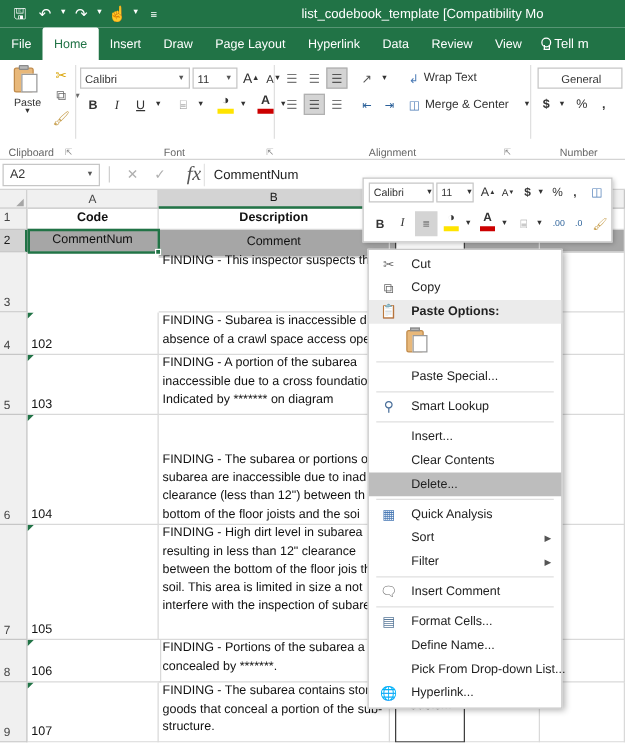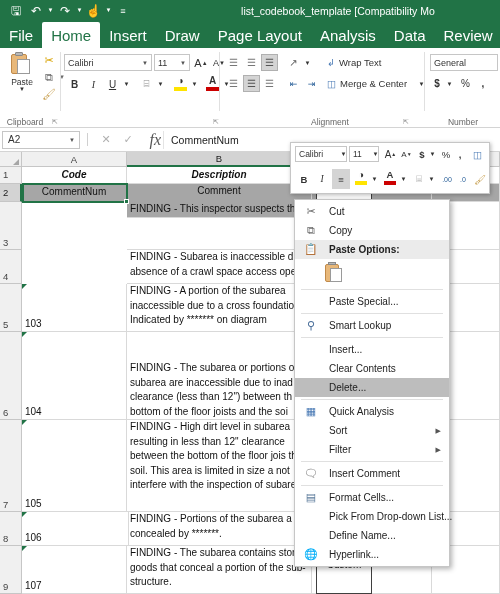--- a/index.html
+++ b/index.html
@@ -32,21 +32,21 @@
   }
 
   
   .tabstrip {
     position: absolute; top: 22px; left: 0; width: 500px; height: 26px;
     background: #217346;
     display: flex; align-items: stretch;
   }
   .tab {
     display: flex; align-items: center; justify-content: center;
-    padding: 0 9px; font-size: 15px; color: #ffffff; white-space: nowrap;
+    padding: 0 9px; font-size: 10px; color: #ffffff; white-space: nowrap;
   }
   .tab.active { background: #ffffff; color: #217346; border-radius: 2px 2px 0 0; }
   .tellme { display: flex; align-items: center; gap: 3px; padding: 0 6px; font-size: 10.5px; color: #fff; }
   .bulb {
     width: 8px; height: 11px; position: relative;
   }
   .bulb:before {
     content:""; position:absolute; top:0; left:1px; width:6px; height:6px;
     border:1px solid #fff; border-radius:50%;
   }
@@ -106,21 +106,21 @@
   .fbox .cv { font-size: 6px; color: #555; position:absolute; right:3px; }
   .fbtn {
     position: absolute; display: flex; align-items: center; justify-content: center;
     font-size: 10px; color: #333;
   }
   .fbtn.sel { background: #d4d4d4; border: 1px solid #b0b0b0; }
 
   
   .numbox {
     position: absolute; border: 1px solid #c6c6c6; background: #fff;
-    font-size: 9px; color: #333; display: flex; align-items: center; padding-left: 3px;
+    font-size: 9px; color: #333; display: flex; align-items: center; padding-left: 18px;
   }
 
   
   .fbar {
     position: absolute; top: 128px; left: 0; width: 500px; height: 24px;
     background: #ffffff; border-bottom: 1px solid #d4d4d4;
     display: flex; align-items: center;
   }
   .namebox {
     width: 78px; height: 18px; margin-left: 2px; border: 1px solid #c6c6c6;
@@ -158,21 +158,21 @@
     border-right: 1px solid #c6c6c6; border-bottom: 1px solid #c6c6c6;
     font-size: 9.5px; color: #444; display: flex; align-items: flex-end; justify-content: flex-start;
     padding-left: 3px; padding-bottom: 1px;
   }
   .rowhead.sel { background: #d3d3d3; color:#1a1a1a; border-right: 2px solid #217346; }
   .cell {
     position: absolute; border-right: 1px solid #d9d9d9; border-bottom: 1px solid #d9d9d9;
     font-size: 10px; color: #111; overflow: hidden;
     padding: 0 3px; line-height: 14.5px;
   }
-  .cell.hdr { font-weight: bold; text-align: center; display:flex; align-items:center; justify-content:center;font-style:italic; }
+  .cell.hdr { font-weight: bold; text-align: center; display:flex; align-items:center; justify-content:center; }
   .cell.selrow { background: #a6a6a6; text-align: center; }
   .cell.bot { display: flex; align-items: flex-end; }
   .cmt-mark {
     position: absolute; left: 0; top: 0;
     border-left: 5px solid transparent; border-top: 5px solid #217346;
     transform: scaleX(-1);
   }
   .selbox {
     position: absolute; border: 2px solid #217346; pointer-events: none;
   }
@@ -251,21 +251,21 @@
     </div>
     <div class="title-text">list_codebook_template  [Compatibility Mo</div>
   </div>
 
   <div class="tabstrip">
     <div class="tab">File</div>
     <div class="tab active">Home</div>
     <div class="tab">Insert</div>
     <div class="tab">Draw</div>
     <div class="tab">Page Layout</div>
-    <div class="tab">Analysis</div>
+    <div class="tab">Hyperlink</div>
     <div class="tab">Data</div>
     <div class="tab">Review</div>
     <div class="tab">View</div>
     <div class="tellme">
       <span class="bulb"></span>
       <span>Tell m</span>
     </div>
   </div>
 
   <div class="ribbon">
@@ -323,20 +323,21 @@
       <div class="fbtn" style="left:110px; top:25px; width:17px; height:14px;">
         <span>◑</span>
       </div>
       <div style="position:absolute; left:112px; top:39px; width:13px; height:4px; background:#ffe400;"></div>
       <div class="fbtn" style="left:128px; top:27px; width:9px; height:18px; font-size:6px;">▼</div>
       <div class="fbtn" style="left:142px; top:25px; width:17px; height:14px; font-weight:bold; color:#333;">
         <span>A</span>
       </div>
       <div style="position:absolute; left:144px; top:39px; width:13px; height:4px; background:#cc0000;"></div>
       <div class="fbtn" style="left:160px; top:27px; width:9px; height:18px; font-size:6px;">▼</div>
+      <div class="rgroup-label" style="left:0; width:155px;">Font</div>
       <div class="dialog-launcher" style="left:151px;">⇱</div>
     </div>
     <div class="rgroup-sep" style="left:219px;"></div>
 
     <div class="rgroup" style="left:221px; width:186px;">
       <div class="fbtn" style="left:4px; top:6px; width:17px; height:17px; color:#777;">☰</div>
       <div class="fbtn" style="left:22px; top:6px; width:17px; height:17px; color:#777;">☰</div>
       <div class="fbtn sel" style="left:40px; top:6px; width:17px; height:17px; color:#555;">☰</div>
       <div class="fbtn" style="left:64px; top:6px; width:17px; height:17px; color:#555;">
         <span>↗</span>
@@ -353,21 +354,21 @@
       </div>
       <div class="fbtn" style="left:106px; top:6px; width:80px; height:17px; justify-content:flex-start; font-size:9.5px;">
         <span style="margin-right:4px; color:#4a7ab5;">↲</span>
         <span>Wrap Text</span>
       </div>
       <div class="fbtn" style="left:106px; top:27px; width:90px; height:17px; justify-content:flex-start; font-size:9.5px;">
         <span style="margin-right:4px; color:#4a7ab5;">◫</span>
         <span>Merge &amp; Center</span>
       </div>
       <div class="fbtn" style="left:196px; top:27px; width:9px; height:17px; font-size:6px;">▼</div>
-      <div class="rgroup-label" style="left:16px; width:186px;">Alignment</div>
+      <div class="rgroup-label" style="left:0; width:186px;">Alignment</div>
       <div class="dialog-launcher" style="left:182px;">⇱</div>
     </div>
     <div class="rgroup-sep" style="left:424px;"></div>
 
     <div class="rgroup" style="left:426px; width:74px;">
       <div class="numbox" style="left:4px; top:6px; width:68px; height:17px;">
         <span>General</span>
       </div>
       <div class="fbtn" style="left:4px; top:27px; width:14px; height:17px; font-weight:bold;">
         <span>$</span>
@@ -419,40 +420,44 @@
       </div>
     <div class="cell" style="left:312px; top:15px; width:120px; height:17px;"></div>
     <div class="cell" style="left:432px; top:15px; width:68px; height:17px;"></div>
 
     <div class="rowhead sel" style="top:32px; height:18px; align-items:center;">
       <span>2</span>
       </div>
     <div class="cell selrow" style="left:22px; top:32px; width:105px; height:18px; display:flex; align-items:center; justify-content:center;">
       <span>CommentNum</span>
       </div>
-    <div class="cell selrow" style="left:127px; top:32px; width:185px; height:34px; display:flex; align-items:flex-start; justify-content:center;">
+    <div class="cell selrow" style="left:127px; top:32px; width:185px; height:22px; display:flex; align-items:center; justify-content:center;">
       <span>Comment</span>
       </div>
     <div class="cell selrow" style="left:312px; top:32px; width:120px; height:18px;"></div>
     <div class="cell selrow" style="left:432px; top:32px; width:68px; height:18px;"></div>
     <div class="selbox" style="left:22px; top:31px; width:106px; height:20px;">
       <div class="handle"></div>
     </div>
 
     <div class="rowhead" style="top:50px; height:48px;">
       <span>3</span>
       </div>
     <div class="cell" style="left:127px; top:50px; width:185px; height:48px; white-space:nowrap;">
       <span style="display:block;">FINDING  -  This inspector suspects th ******* area of the structure contain asbestos which makes it inaccessible</span>
       </div>
     <div class="cell" style="left:312px; top:50px; width:120px; height:48px;"></div>
     <div class="cell" style="left:432px; top:50px; width:68px; height:48px;"></div>
 
     <div class="rowhead" style="top:98px; height:34px;">
       <span>4</span>
+      </div>
+    <div class="cell bot" style="left:22px; top:98px; width:105px; height:34px;">
+      <span>102</span>
+      <span class="cmt-mark"></span>
       </div>
     <div class="cell" style="left:127px; top:98px; width:185px; height:34px;">
       <span>FINDING  -  Subarea is inaccessible d absence of a crawl space access oper</span></div>
     <div class="cell" style="left:312px; top:98px; width:120px; height:34px;"></div>
     <div class="cell" style="left:432px; top:98px; width:68px; height:34px;"></div>
 
     <div class="rowhead" style="top:132px; height:48px;">
       <span>5</span>
       </div>
     <div class="cell bot" style="left:22px; top:132px; width:105px; height:48px;">
@@ -639,24 +644,24 @@
     <div class="mi">
       <span class="mi-ico" style="color:#6a6a6a;">🗨</span>
       <span>Insert Comment</span>
     </div>
     <div class="mi-sep"></div>
     <div class="mi">
       <span class="mi-ico" style="color:#5a7a9a;">▤</span>
       <span>Format Cells...</span>
     </div>
     <div class="mi">
+      <span>Define Name...</span>
+    </div>
+    <div class="mi">
       <span>Pick From Drop-down List...</span>
-    </div>
-    <div class="mi">
-      <span>Define Name...</span>
     </div>
     <div class="mi">
       <span class="mi-ico" style="color:#4a6f9a;">🌐</span>
       <span>Hyperlink...</span>
     </div>
   </div>
 
 </div>
 
 </body></html>

